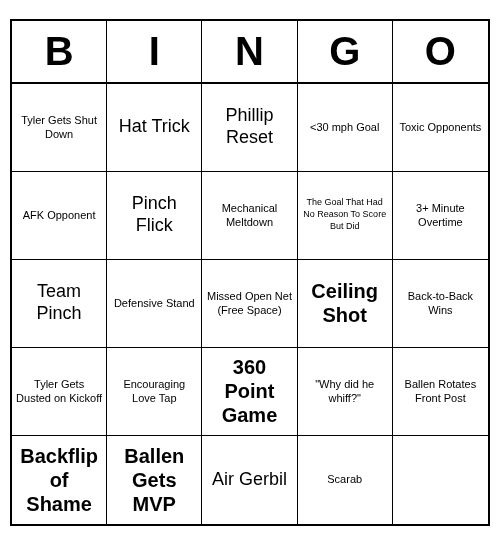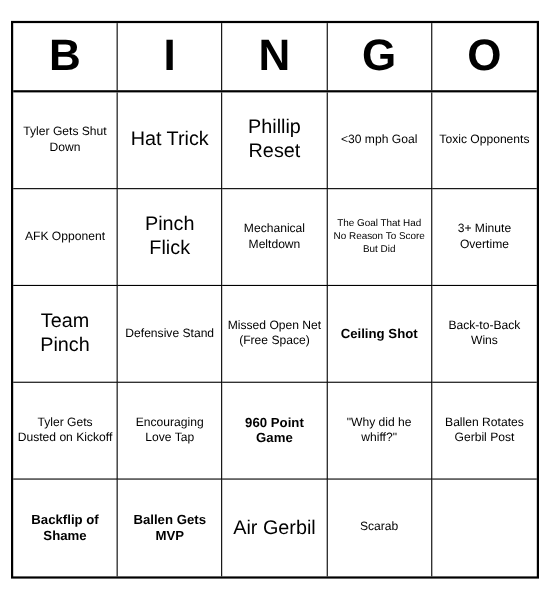--- a/index.html
+++ b/index.html
@@ -59,21 +59,21 @@
       font-size: 11px;
       line-height: 1.3;
       word-break: break-word;
     }
     .cell-text.large {
       font-size: 18px;
       font-weight: normal;
       line-height: 1.2;
     }
     .cell-text.medium {
-      font-size: 12px;
+      font-size: 20px;
       font-weight: bold;
       line-height: 1.2;
     }
   </style>
 </head>
 <body>
 
 <div class="bingo-card">
   <div class="bingo-header">
   <div class="bingo-header-cell">B</div>
@@ -128,27 +128,27 @@
       <div class="bingo-cell">
         <span class="cell-text">Back-to-Back Wins</span>
       </div>
       <div class="bingo-cell">
         <span class="cell-text">Tyler Gets Dusted on Kickoff</span>
       </div>
       <div class="bingo-cell">
         <span class="cell-text">Encouraging Love Tap</span>
       </div>
       <div class="bingo-cell">
-        <span class="cell-text medium">960 Point Game</span>
+        <span class="cell-text medium">360 Point Game</span>
       </div>
       <div class="bingo-cell">
         <span class="cell-text">"Why did he whiff?"</span>
       </div>
       <div class="bingo-cell">
-        <span class="cell-text">Ballen Rotates Gerbil Post</span>
+        <span class="cell-text">Ballen Rotates Front Post</span>
       </div>
       <div class="bingo-cell">
         <span class="cell-text medium">Backflip of Shame</span>
       </div>
       <div class="bingo-cell">
         <span class="cell-text medium">Ballen Gets MVP</span>
       </div>
       <div class="bingo-cell">
         <span class="cell-text large">Air Gerbil</span>
       </div>

